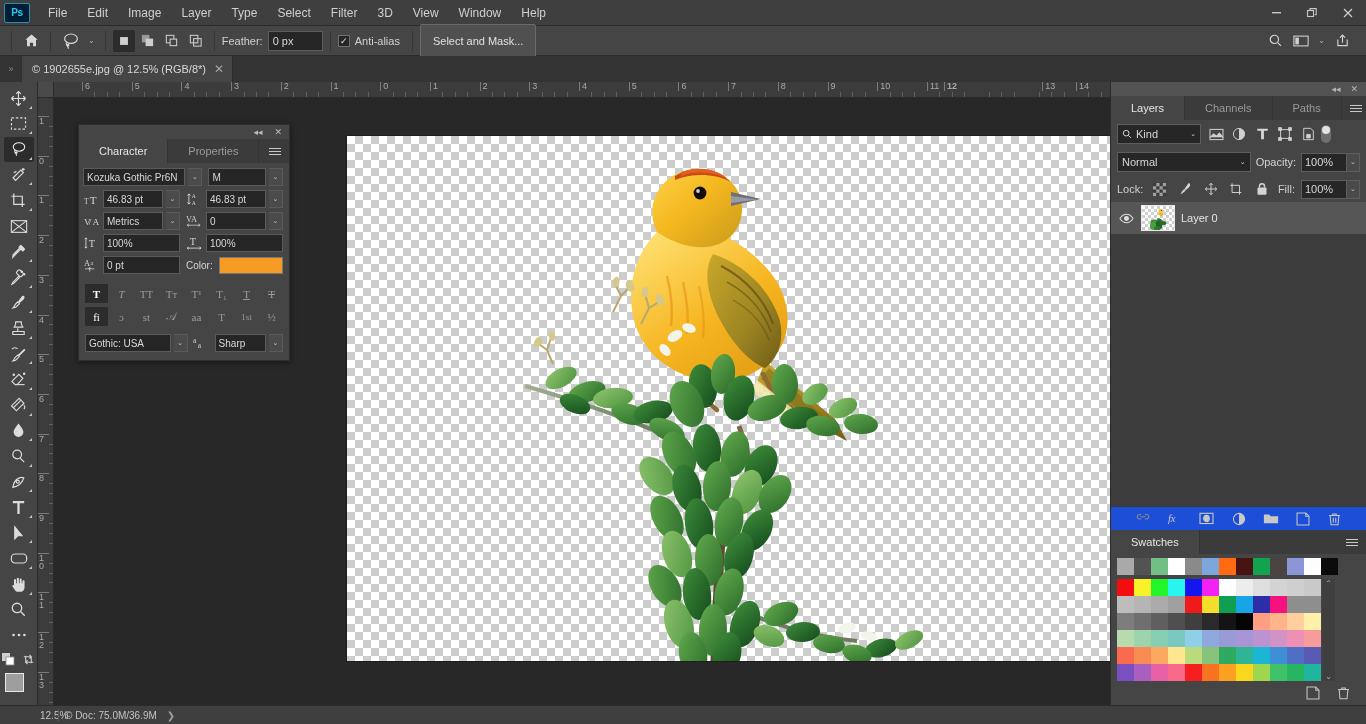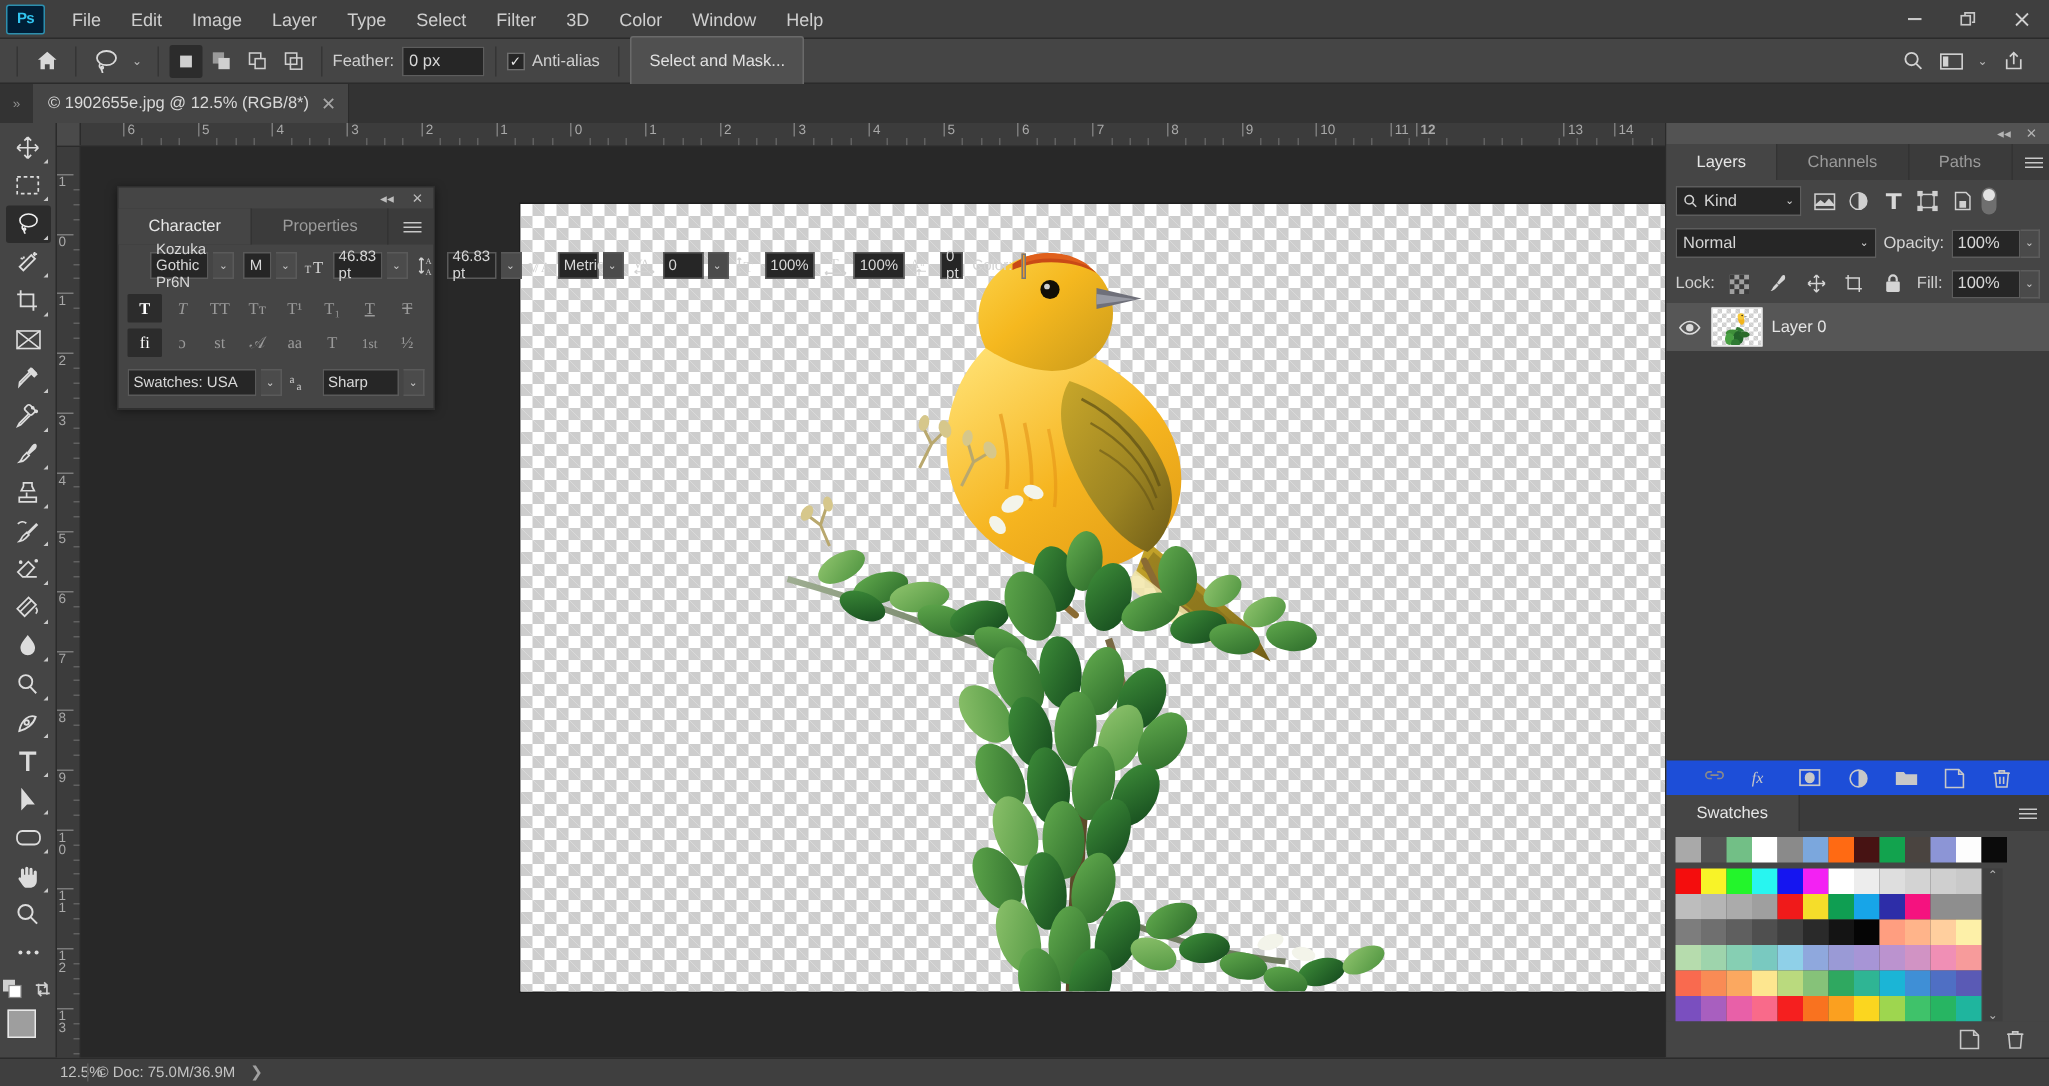--- a/index.html
+++ b/index.html
@@ -223,21 +223,21 @@
   .sb-arrow { color: #a0a0a0; font-size: 10px; margin-left: 10px; }
 
   
   .char-panel {
     position: absolute; left: 78px; top: 124px; width: 212px;
     background: #454545; box-shadow: 0 1px 6px rgba(0,0,0,.5);
     z-index: 20; border: 1px solid #2f2f2f;
   }
   .char-head { height: 14px; display: flex; align-items: center; justify-content: flex-end; gap: 12px; padding-right: 7px; }
   .char-head .h { font-size: 9px; color: #bcbcbc; }
-  .char-grid { padding: 5px 6px 8px 21px; display: flex; flex-direction: row; gap: 4px; }
+  .char-grid { padding: 5px 6px 8px 4px; display: flex; flex-direction: column; gap: 4px; }
   .cg-row { display: flex; gap: 6px; align-items: center; }
   .cg-cell { display: flex; align-items: center; gap: 3px; flex: 1 1 0; min-width: 0; }
   .cg-ico { width: 17px; height: 16px; display:flex; align-items:center; justify-content:center; color:#d2d2d2; font-size: 10px; flex: 0 0 17px;}
   .cfield {
     background: #262626; border: 1px solid #5a5a5a; height: 18px; font-size: 10px;
     color: #d8d8d8; display: flex; align-items: center; padding: 0 3px; flex: 1 1 auto; min-width: 0;
   }
   .cdrop { width: 14px; height: 18px; background: #4b4b4b; border: 1px solid #5a5a5a; border-left: none;
            display: flex; align-items: center; justify-content: center; font-size: 7px; color: #c8c8c8; flex: 0 0 14px;}
   .style-row { display: flex; gap: 2px; padding: 2px 6px; }
@@ -259,21 +259,21 @@
       <span>Ps</span>
     </div>
     <div class="menu-item">File</div>
     <div class="menu-item">Edit</div>
     <div class="menu-item">Image</div>
     <div class="menu-item">Layer</div>
     <div class="menu-item">Type</div>
     <div class="menu-item">Select</div>
     <div class="menu-item">Filter</div>
     <div class="menu-item">3D</div>
-    <div class="menu-item">Color</div>
+    <div class="menu-item">View</div>
     <div class="menu-item">Window</div>
     <div class="menu-item">Help</div>
     <div class="wincontrols">
       <div class="wc">
         <svg width="11" height="11" viewBox="0 0 11 11">
             <rect x="1" y="5" width="9" height="1.4" fill="#c8c8c8"></rect>
           </svg>
       </div>
       <div class="wc">
         <svg width="12" height="12" viewBox="0 0 12 12" fill="none" stroke="#c8c8c8" stroke-width="1.1">
@@ -1394,21 +1394,21 @@
       <div class="style-btn off">
         <span style="font-family:'Liberation Serif',serif;font-size:9px;">1st</span>
       </div>
       <div class="style-btn off">
         <span style="font-family:'Liberation Serif',serif;font-size:11px;">½</span>
       </div>
     </div>
 
   <div class="cg-row" style="padding:2px 6px 8px 6px; gap:5px;">
     <div class="cg-cell" style="flex:1.5 1 0;">
-      <div class="cfield">Swatches: USA</div>
+      <div class="cfield">Gothic: USA</div>
       <div class="cdrop">⌄</div>
     </div>
     <div class="cg-ico">
       <svg width="16" height="14" viewBox="0 0 17 15" fill="#d2d2d2">
           <text x="0" y="8" font-size="8" font-family="Liberation Serif, serif">a</text>
           <text x="5" y="13" font-size="8" font-family="Liberation Serif, serif">a</text>
         </svg>
     </div>
     <div class="cg-cell" style="flex:1 1 0;">
       <div class="cfield">Sharp</div>

